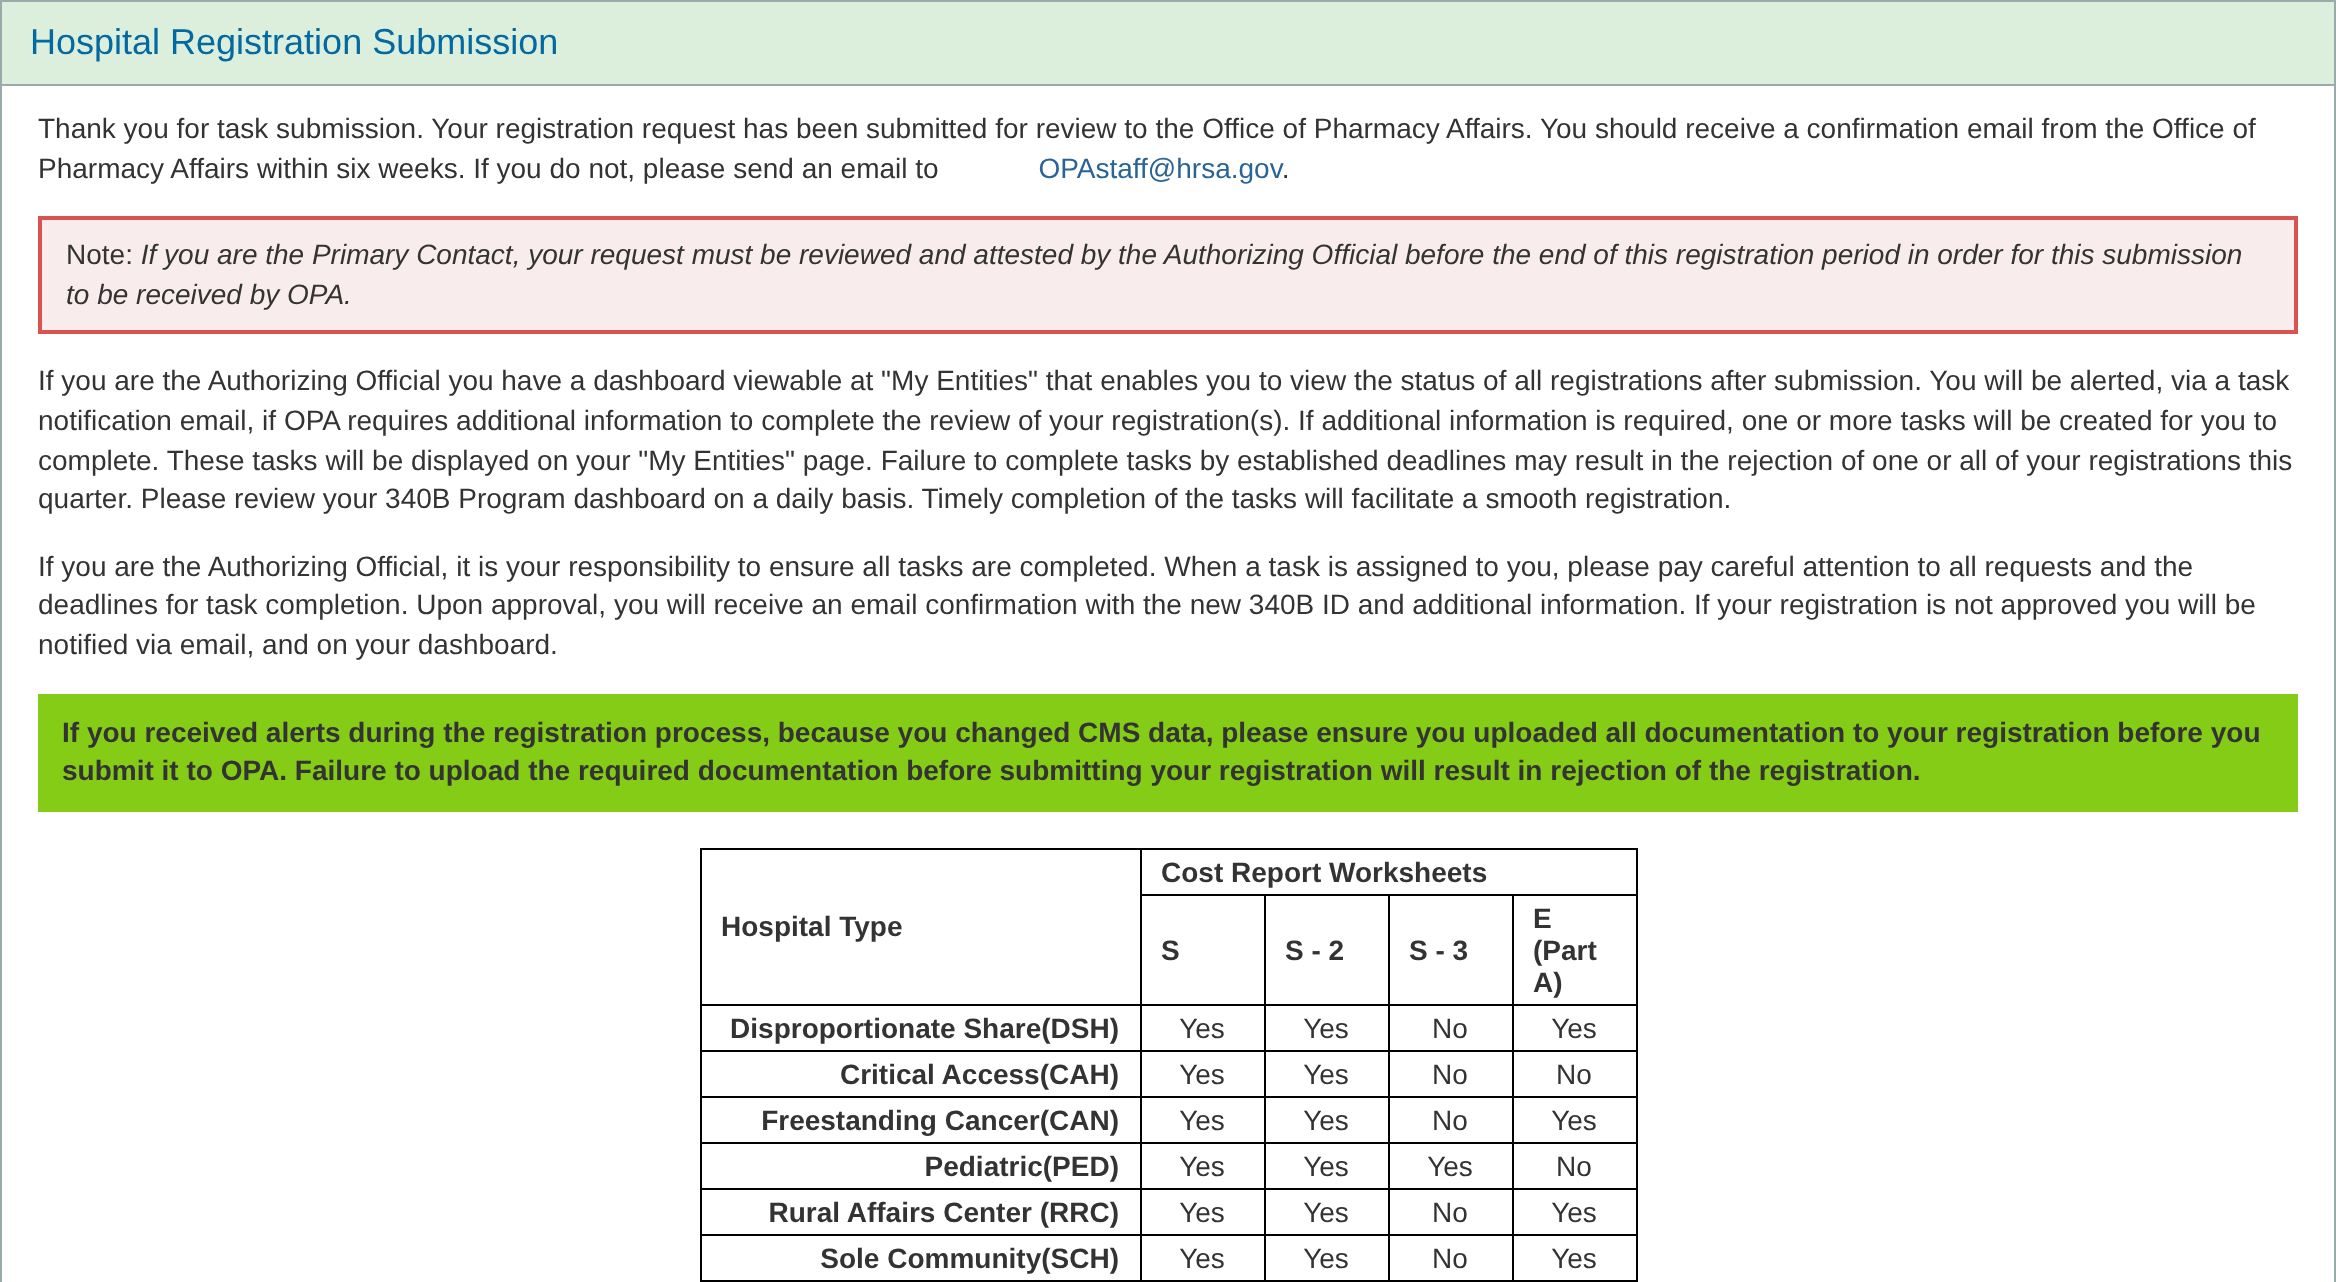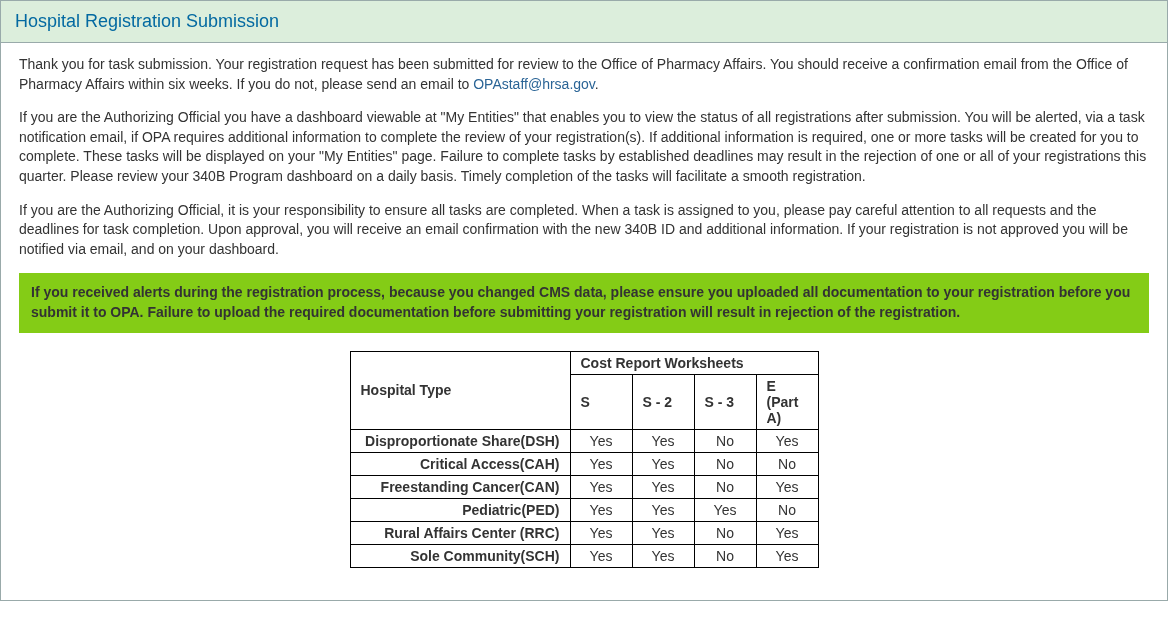--- a/index.html
+++ b/index.html
@@ -31,20 +31,21 @@
       padding: 12px 18px;
     }
     .paragraph {
       margin-bottom: 14px;
       line-height: 1.4;
       color: #333;
     }
     .link {
       color: #2a6496;
       text-decoration: none;
+      margin-left: 46px;
     }
     .note-box {
       border: 2px solid #d9534f;
       background: #f9ecec;
       padding: 8px 12px;
       margin-bottom: 14px;
       font-style: italic;
       line-height: 1.4;
     }
     .note-label {
@@ -95,20 +96,23 @@
   <div class="header">
     <h1>Hospital Registration Submission</h1>
   </div>
 
   <div class="content">
 
     <p class="paragraph">
       <span>Thank you for task submission. Your registration request has been submitted for review to the Office of Pharmacy Affairs. You should receive a confirmation email from the Office of Pharmacy Affairs within six weeks. If you do not, please send an email to </span><a href="#" class="link">OPAstaff@hrsa.gov</a><span>.</span>
     </p>
 
+    <div class="note-box">
+      <span class="note-label">Note: </span><span>If you are the Primary Contact, your request must be reviewed and attested by the Authorizing Official before the end of this registration period in order for this submission to be received by OPA.</span>
+    </div>
 
     <p class="paragraph">If you are the Authorizing Official you have a dashboard viewable at "My Entities" that enables you to view the status of all registrations after submission. You will be alerted, via a task notification email, if OPA requires additional information to complete the review of your registration(s). If additional information is required, one or more tasks will be created for you to complete. These tasks will be displayed on your "My Entities" page. Failure to complete tasks by established deadlines may result in the rejection of one or all of your registrations this quarter. Please review your 340B Program dashboard on a daily basis. Timely completion of the tasks will facilitate a smooth registration.</p>
 
     <p class="paragraph">If you are the Authorizing Official, it is your responsibility to ensure all tasks are completed. When a task is assigned to you, please pay careful attention to all requests and the deadlines for task completion. Upon approval, you will receive an email confirmation with the new 340B ID and additional information. If your registration is not approved you will be notified via email, and on your dashboard.</p>
 
     <div class="alert-box">If you received alerts during the registration process, because you changed CMS data, please ensure you uploaded all documentation to your registration before you submit it to OPA. Failure to upload the required documentation before submitting your registration will result in rejection of the registration.</div>
 
     <div class="table-wrap">
       <table>
         <thead>

